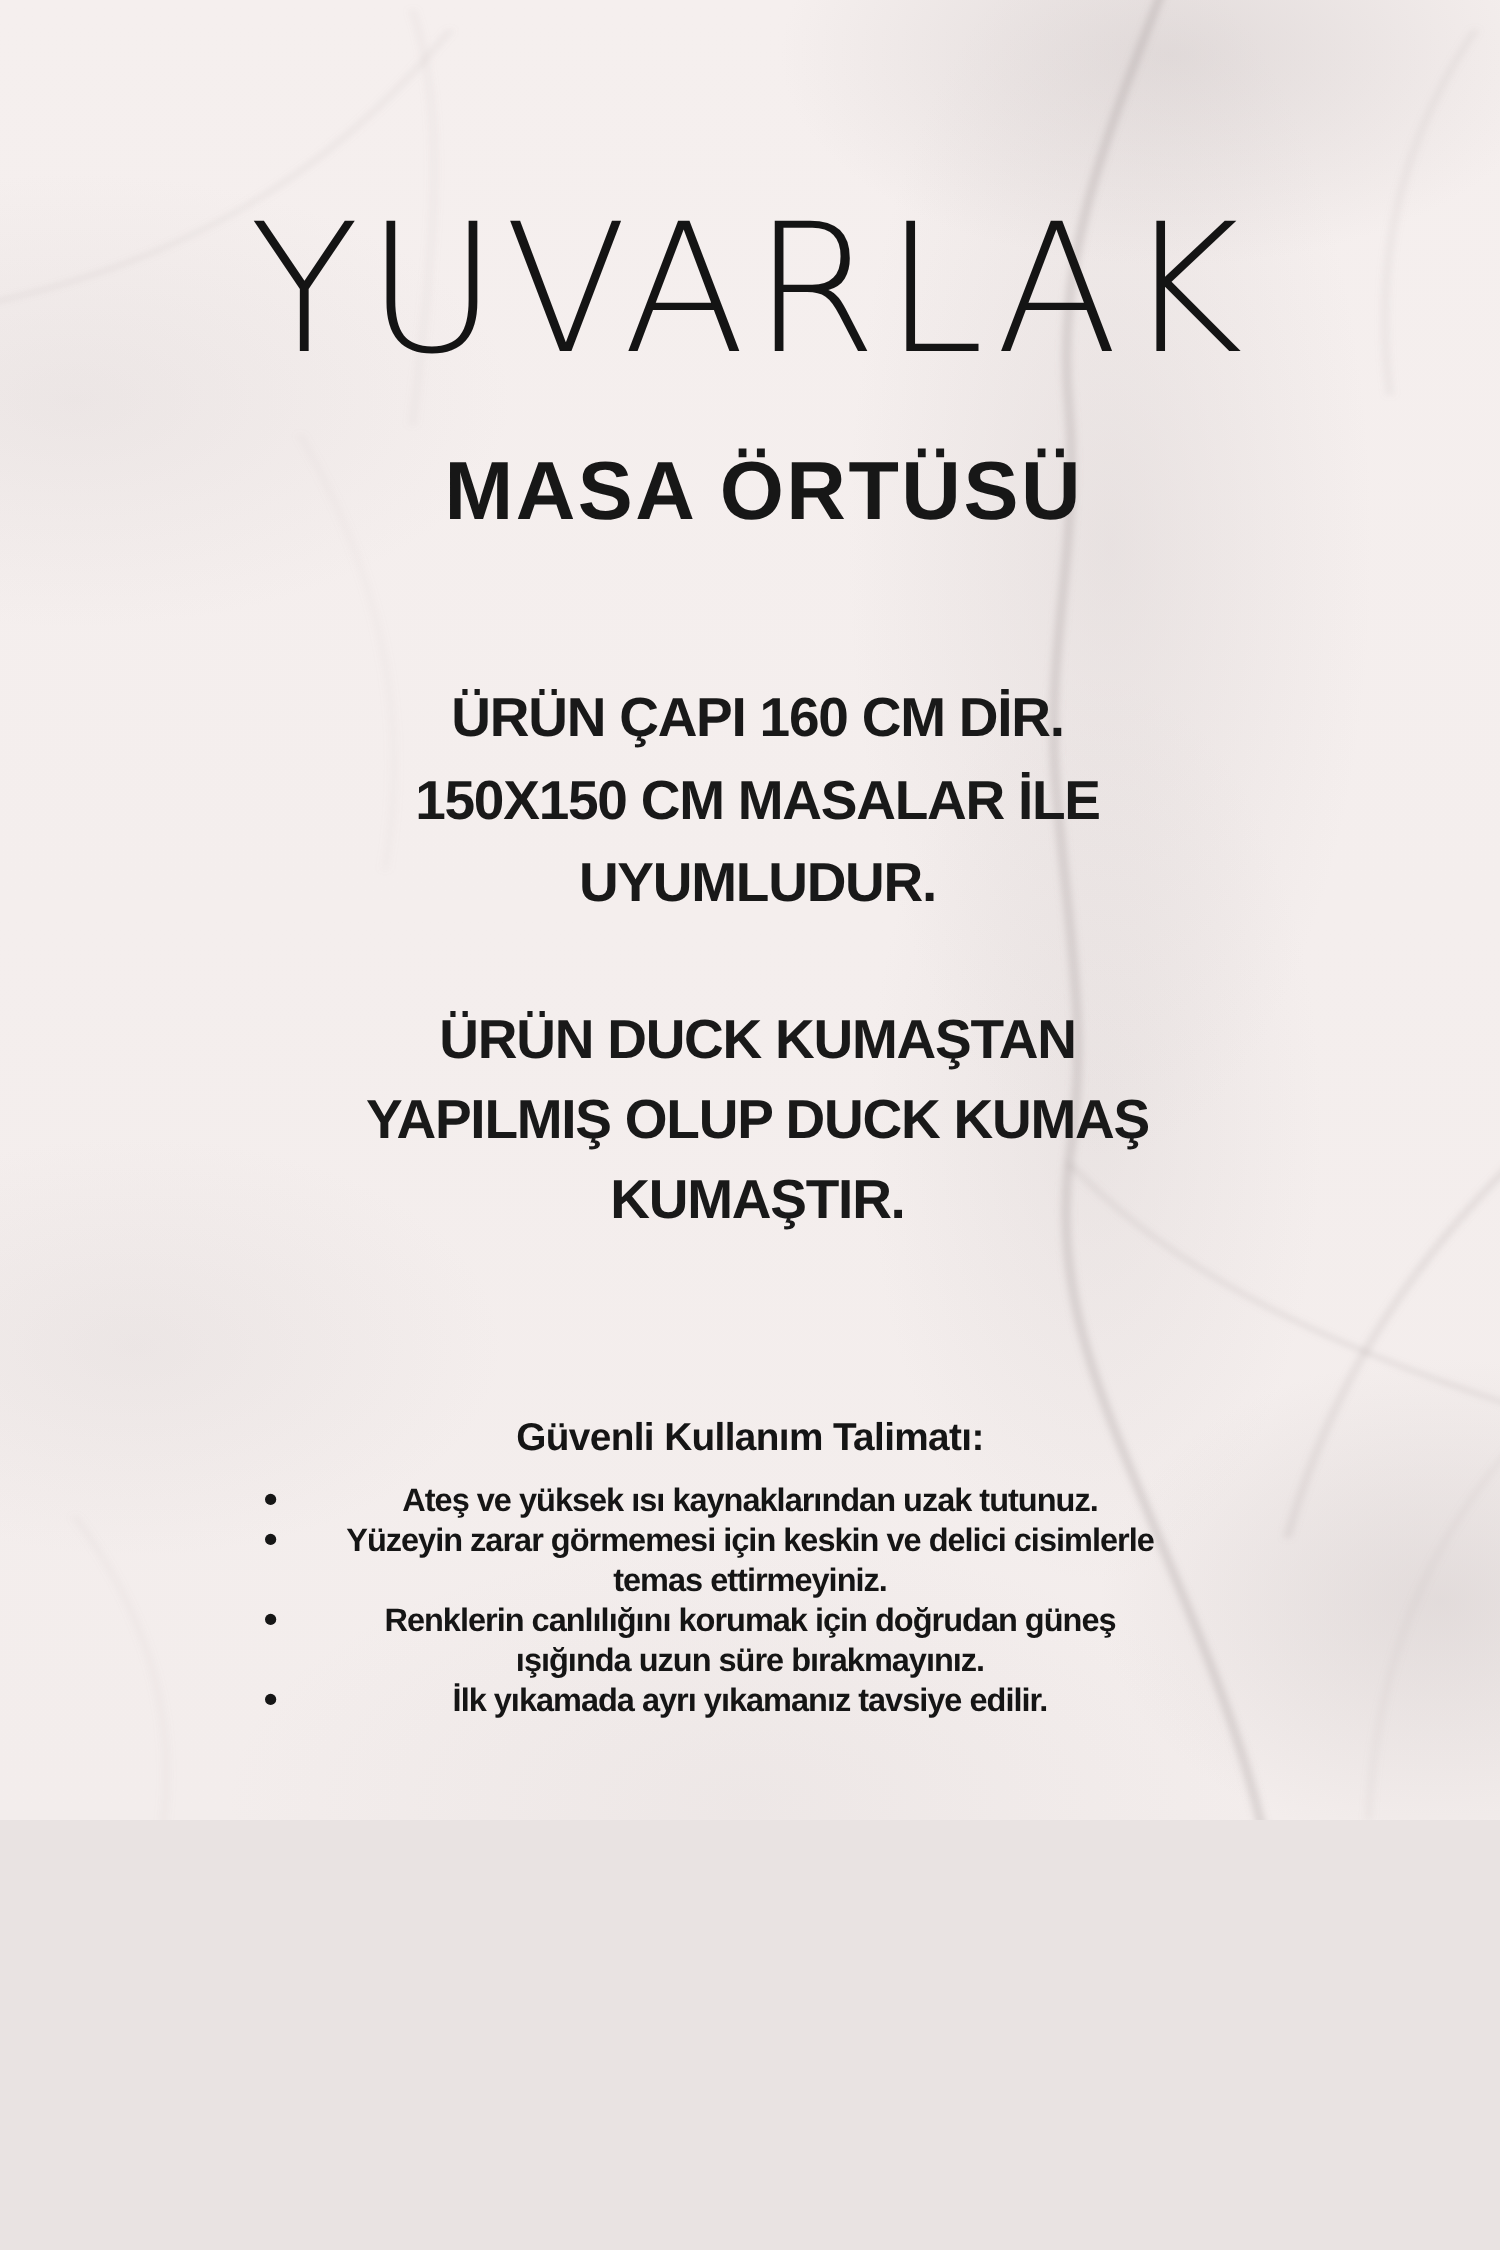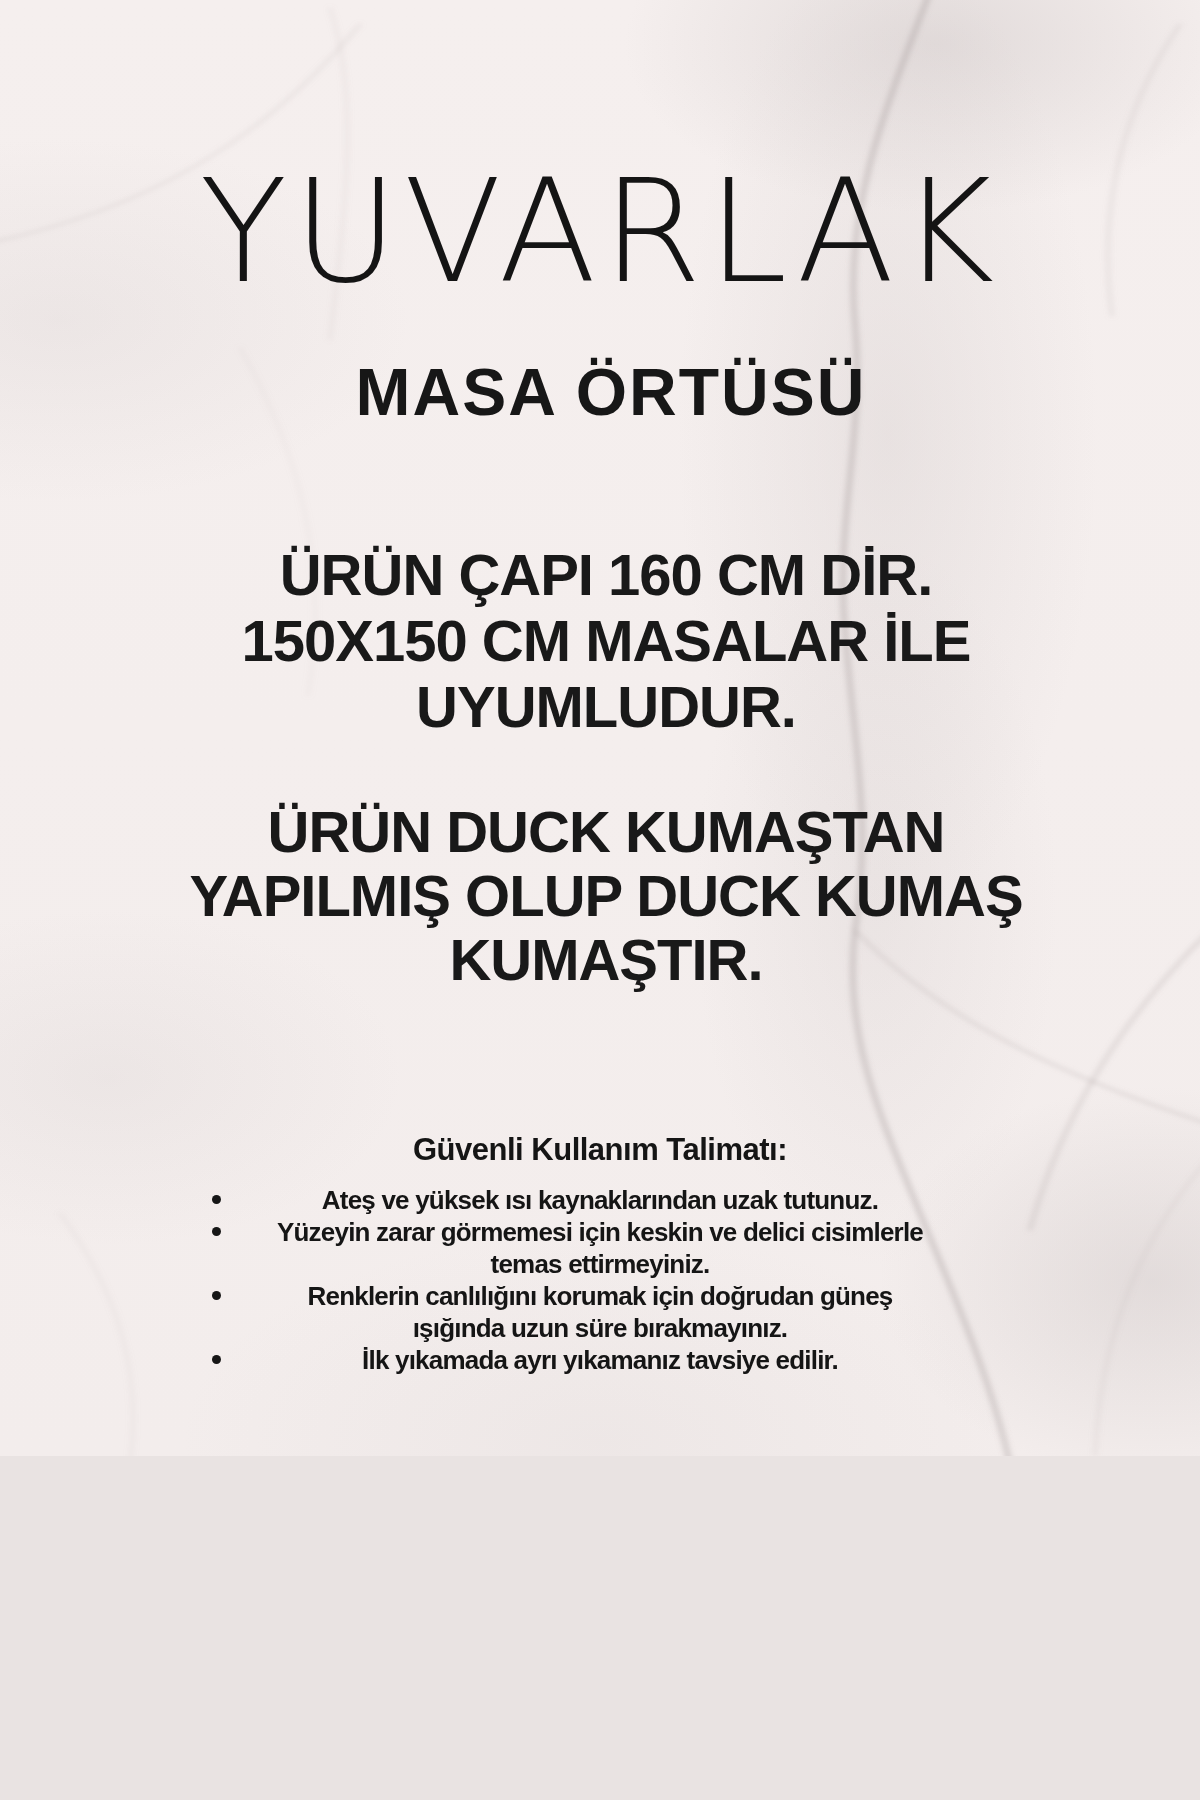--- a/index.html
+++ b/index.html
@@ -32,21 +32,21 @@
   .subtitle{
     position:absolute;top:348px;left:0;width:100%;
     margin:11px;text-align:center;
     font-size:66px;font-weight:800;line-height:1;
     letter-spacing:2px;color:#171717;white-space:nowrap;
   }
   .para{
     position:absolute;left:0;width:100%;
     text-align:center;font-weight:800;color:#191919;
   }
-  .para .p-line{font-size:58px;line-height:66px;letter-spacing:-1px;white-space:nowrap;padding-left:12px;}
+  .para .p-line{font-size:44px;line-height:66px;letter-spacing:-1px;white-space:nowrap;padding-left:12px;}
   .para-size{top:542px;}
   .para-fabric{top:800px;}
   .para-fabric .p-line{line-height:64px;}
 
   .safety{position:absolute;top:1132px;left:150px;width:900px;text-align:center;}
   .safety-heading{
     margin:0 0 6px 0;font-size:31px;font-weight:700;line-height:36px;
     letter-spacing:-0.5px;color:#151515;
   }
   .safety-list{list-style:none;margin:16px;padding:0;}

